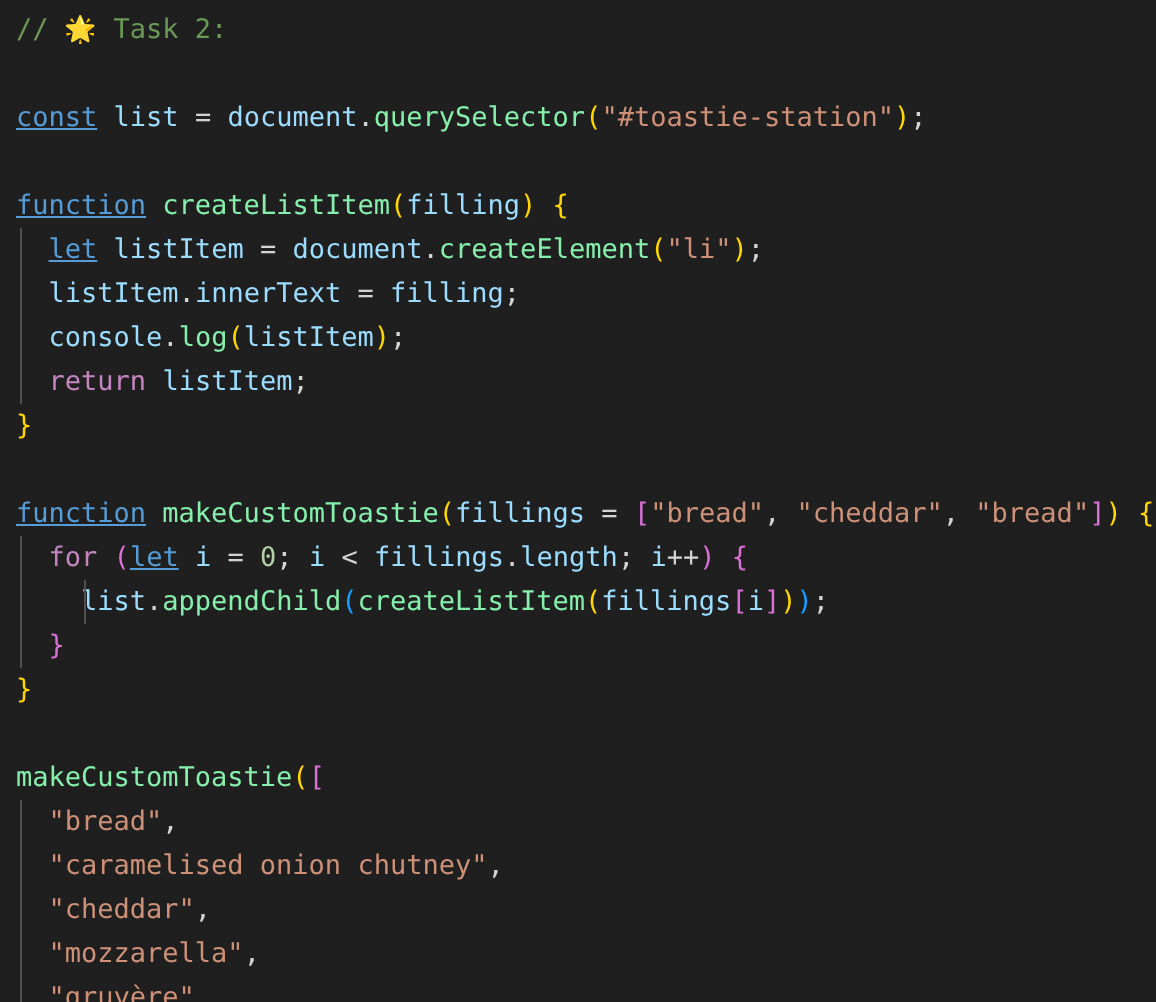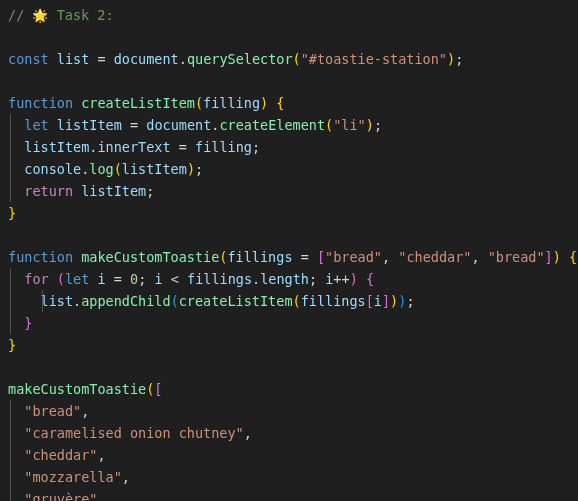--- a/index.html
+++ b/index.html
@@ -41,21 +41,21 @@
     width: 1px;
     background: #505050;
     top: 0;
     height: 22px;
   }
   .g1 { left: 2px; }
   .g2 { left: 34px; }
 
   
   .cmt   { color: #6a9955; }
-  .kw    { color: #569cd6; }   
+  .kw    { color: #569cd6; text-decoration: underline; }   
   .ctl   { color: #c586c0; }   
   .var   { color: #9cdcfe; text-align: center; }   
   .fn    { color: #86efac; }   
   .str   { color: #ce9178; }   
   .num   { color: #b5cea8; }   
   .op    { color: #d4d4d4; }   
   .b1    { color: #ffd700; }   
   .b2    { color: #da70d6; }   
   .b3    { color: #179fff; }   
   .plain { color: #d4d4d4; }

